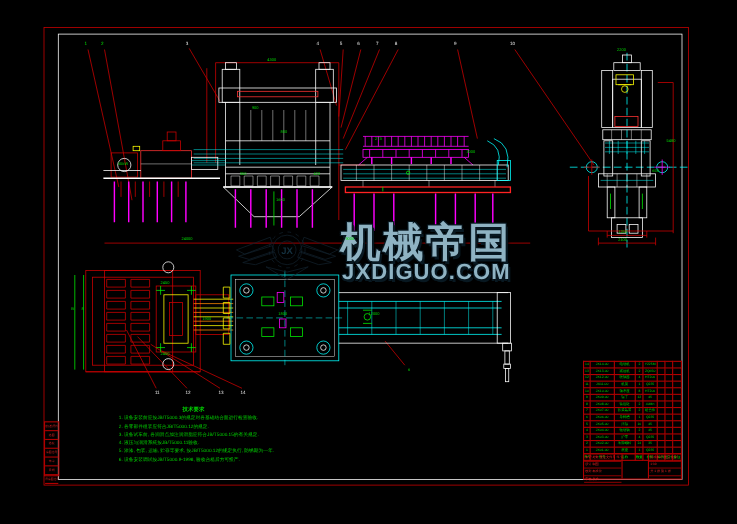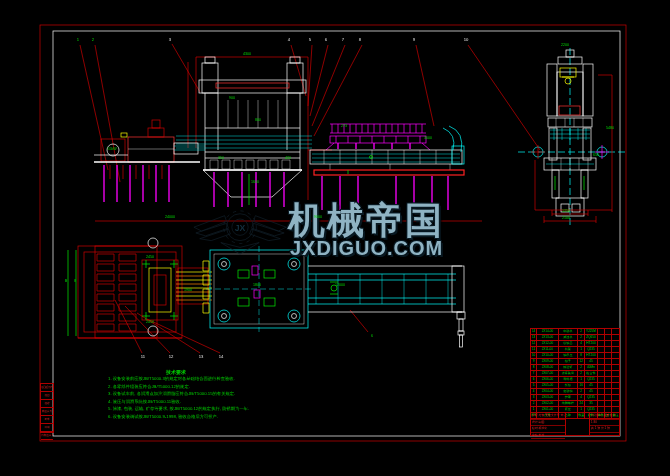--- a/index.html
+++ b/index.html
@@ -4,21 +4,21 @@
 <style>
   html,body{margin:0;padding:0;background:#000;}
   #sheet{position:relative;width:670px;height:476px;background:#000;overflow:hidden;
          font-family:"Liberation Sans",sans-serif;}
   #linework{position:absolute;left:0;top:0;}
   
   .balloon{position:absolute;font-size:4.2px;line-height:4px;color:#e8e8e8;transform:translate(-50%,0);}
   .balloon.gn{color:#00e000;}
   .dim{position:absolute;font-size:3.6px;line-height:4px;color:#00dd00;transform:translate(-50%,0);white-space:nowrap;}
   
-  #wm{position:absolute;left:192px;top:196px;width:260px;height:70px;}
+  #wm{position:absolute;left:213px;top:196px;width:260px;height:70px;}
   #wm-logo{position:absolute;left:0;top:6px;}
   #wm-cn{position:absolute;left:96px;top:0;font-size:37px;font-weight:bold;letter-spacing:2px;
          color:#8fb3c3;white-space:nowrap;
          text-shadow:-1px -1px 0 #081821,1px -1px 0 #081821,-1px 1px 0 #081821,2px 2px 0 #081821,3px 3px 2px rgba(0,0,0,.7);}
   #wm-en{position:absolute;left:98px;top:41px;font-size:20px;font-weight:bold;letter-spacing:1px;
          color:#8fb3c3;white-space:nowrap;
          text-shadow:-1px -1px 0 #081821,1px -1px 0 #081821,-1px 1px 0 #081821,2px 2px 0 #081821;}
   
   #notes{position:absolute;left:108px;top:369px;width:150px;color:#00d500;}
   #notes-header{font-size:5px;font-weight:bold;text-align:center;width:80px;margin-left:28px;}

